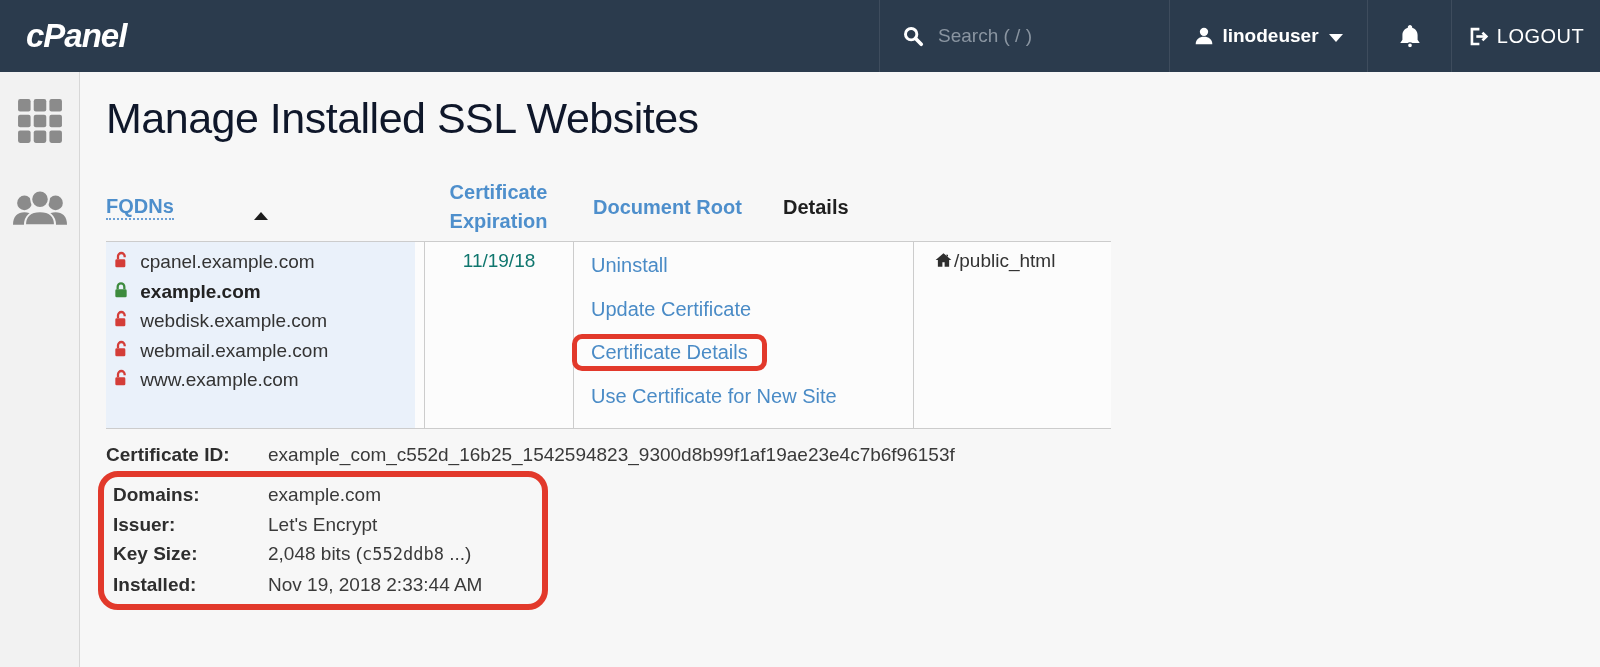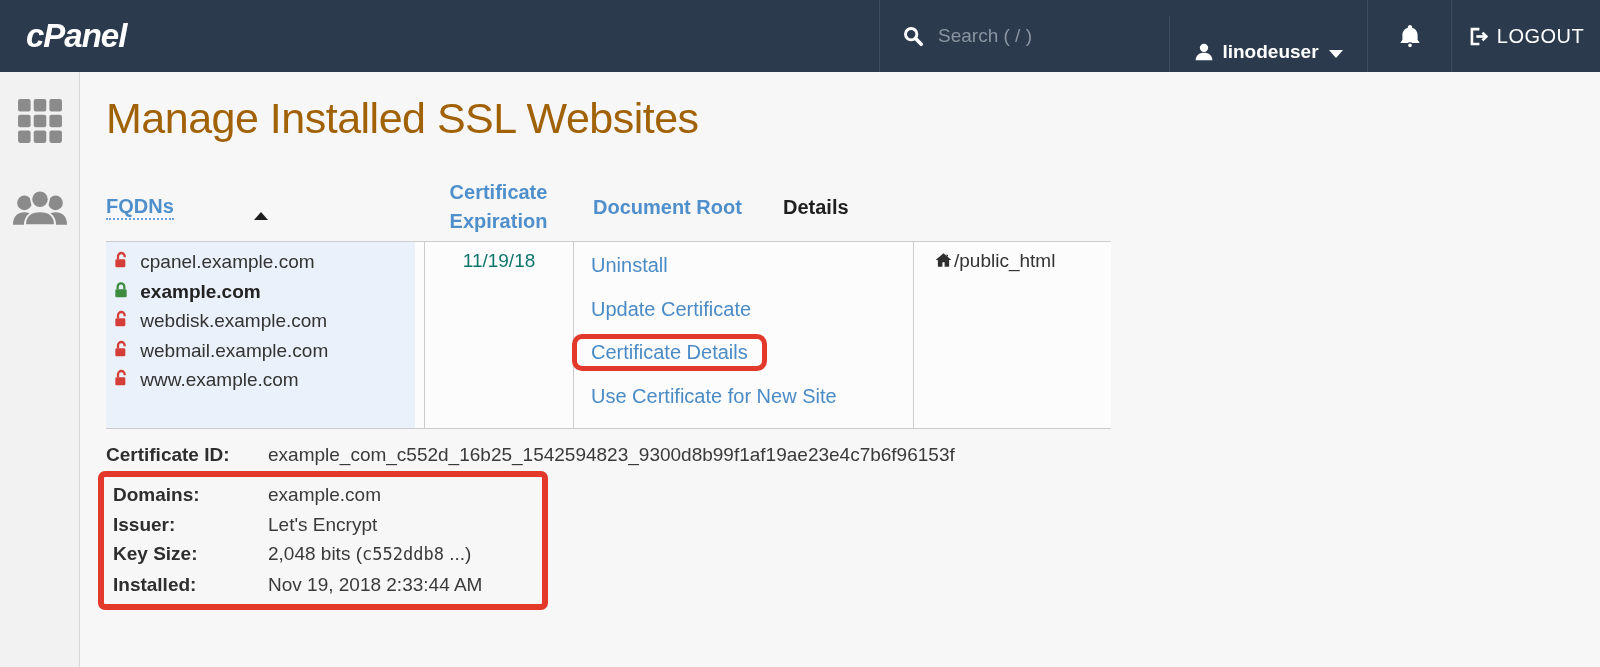--- a/index.html
+++ b/index.html
@@ -14,36 +14,36 @@
 
   
   .navbar{position:absolute;left:0;top:0;width:1600px;height:72px;background:var(--navbar-bg);display:flex;align-items:stretch;}
   .brand{display:flex;align-items:center;padding-left:26px;color:#fff;font-size:33px;font-weight:700;font-style:italic;letter-spacing:-1px;flex:0 0 auto;}
   .nav-spacer{flex:1;}
   .nav-section{display:flex;align-items:center;border-left:1px solid rgba(255,255,255,.09);height:72px;}
   .nav-search{width:290px;padding-left:22px;}
   .nav-search .mag{flex:0 0 auto;margin-right:14px;}
   .nav-search input{background:transparent;border:none;outline:none;color:#dfe5ea;font-size:19px;width:190px;font-family:"Liberation Sans",sans-serif;}
   .nav-search input::placeholder{color:#8a95a1;}
-  .nav-user{width:198px;justify-content:center;color:#fff;font-size:19px;font-weight:700;cursor:pointer;margin-top:16px;}
+  .nav-user{width:198px;justify-content:center;color:#fff;font-size:19px;font-weight:700;cursor:pointer;}
   .nav-user .uname{margin:0 10px 0 8px;}
   .caret-down{width:0;height:0;border-left:7px solid transparent;border-right:7px solid transparent;border-top:8px solid #fff;display:inline-block;margin-top:3px;}
   .nav-bell{width:84px;justify-content:center;cursor:pointer;}
   .nav-logout{width:149px;justify-content:center;color:#fff;font-size:20px;cursor:pointer;}
   .nav-logout .logout-txt{margin-left:8px;letter-spacing:.5px;}
 
   
   .sidebar{position:absolute;left:0;top:72px;width:80px;height:595px;background:var(--sidebar-bg);border-right:1px solid #d7d7d7;}
   .side-icon{display:block;margin:0 auto;cursor:pointer;}
   .side-icon.grid{margin-top:26px;}
   .side-icon.users{margin-top:42px;}
 
   
   .content{position:absolute;left:81px;top:72px;width:1519px;height:595px;background:var(--page-bg);padding:22px 0 0 25px;}
-  h1.page-title{font-size:43px;font-weight:400;color:#a16207;letter-spacing:-.5px;}
+  h1.page-title{font-size:43px;font-weight:400;color:#0f172a;letter-spacing:-.5px;}
 
   .ssl-table{width:1005px;margin-top:34px;}
   .thead{display:flex;align-items:center;min-height:64px;padding-bottom:4px;}
   .th{font-size:20px;font-weight:700;color:var(--header-blue);}
   .col1{width:318px;position:relative;}
   .col2{width:149px;text-align:center;}
   .col3{width:198px;padding-left:20px;}
   .col4{flex:1;padding-left:12px;}
   .th-fqdns{border-bottom:2px dotted #6b9fd4;cursor:pointer;display:inline-block;}
   .sort-caret{position:absolute;left:148px;bottom:0;width:0;height:0;border-left:7px solid transparent;border-right:7px solid transparent;border-bottom:8px solid #1c1c1c;}
@@ -71,21 +71,21 @@
   .action-row{height:43.5px;display:flex;align-items:center;}
   .action-box{display:inline-block;border:5px solid transparent;padding:2px 14px;margin-left:-14px;}
   .action-row.boxed .action-box{border-color:var(--annotation-red);border-radius:10px;}
   a.action-link{color:var(--link-blue);font-size:20px;text-decoration:none;cursor:pointer;}
 
   
   .details{margin-top:12px;font-size:19px;}
   .detail-line{display:flex;line-height:28px;}
   .detail-label{font-weight:700;color:#2e2e2e;width:162px;flex:0 0 auto;}
   .detail-value{color:#3a3a3a;}
-  .summary-box{width:450px;margin-left:-8px;margin-top:2px;border:6px solid var(--annotation-red);border-radius:7px;padding:3px 6px 5px 9px;}
+  .summary-box{width:450px;margin-left:-8px;margin-top:2px;border:6px solid var(--annotation-red);border-radius:20px;padding:3px 6px 5px 9px;}
   .summary-box .detail-label{width:155px;}
   .summary-box .detail-line{line-height:29.5px;}
   .mono{font-family:"DejaVu Sans Mono",monospace;font-size:17px;}
 </style>
 </head>
 <body>
 
 <div class="navbar">
   <div class="brand">cPanel</div>
   <div class="nav-spacer"></div>

